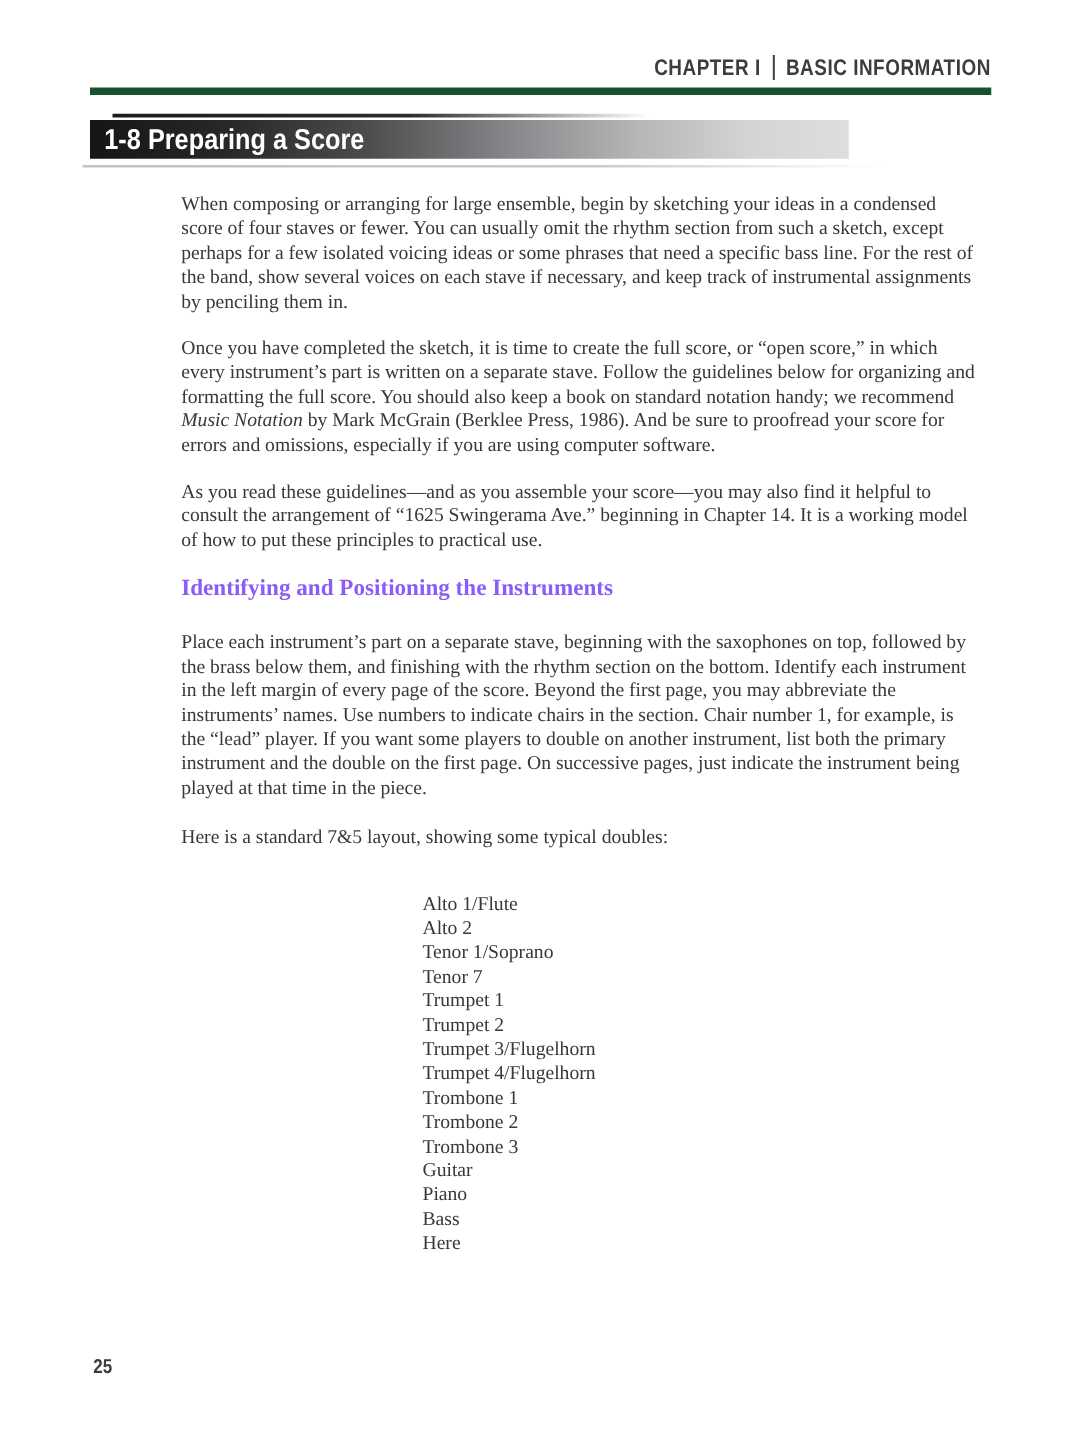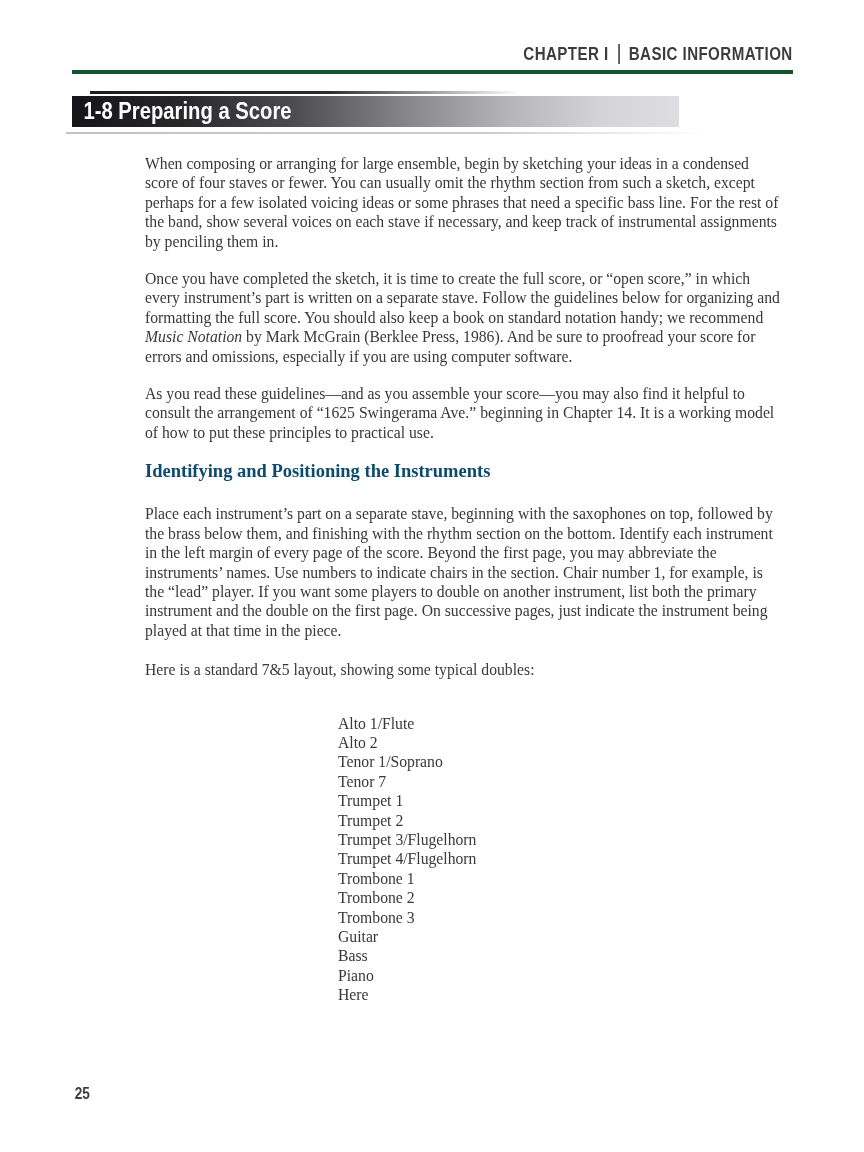--- a/index.html
+++ b/index.html
@@ -19,21 +19,21 @@
   
   .running-head {
     position: absolute;
     top: 44px;
     left: 72px;
     width: 721px;
     display: flex;
     justify-content: flex-end;
     align-items: center;
     padding-bottom: 6px;
-    border-bottom: 4px solid #14532d;
+    border-bottom: 6px solid #14532d;
   }
   .running-head-inner {
     display: flex;
     align-items: center;
     gap: 11px;
     transform: scaleX(0.84);
     transform-origin: 100% 50%;
     font-family: "Liberation Sans", sans-serif;
     font-weight: bold;
     font-size: 18px;
@@ -103,21 +103,21 @@
   }
   .body-copy p {
     margin: 0 0 18px 0;
   }
   .italic { font-style: italic; }
   .sub-heading {
     margin: 16px 0 22px 0;
     font-size: 18.5px;
     line-height: 22px;
     font-weight: bold;
-    color: #0c4a6e;
+    color: #8b5cf6;
   }
   .lead-in { margin-top: 20px !important; }
   .instrument-list {
     margin: 34px 0 0 193px;
   }
   .instrument-item {
     line-height: 19.4px;
   }
 
   
@@ -175,22 +175,22 @@
         <div class="instrument-item">Tenor 1/Soprano</div>
         <div class="instrument-item">Tenor 7</div>
         <div class="instrument-item">Trumpet 1</div>
         <div class="instrument-item">Trumpet 2</div>
         <div class="instrument-item">Trumpet 3/Flugelhorn</div>
         <div class="instrument-item">Trumpet 4/Flugelhorn</div>
         <div class="instrument-item">Trombone 1</div>
         <div class="instrument-item">Trombone 2</div>
         <div class="instrument-item">Trombone 3</div>
         <div class="instrument-item">Guitar</div>
+        <div class="instrument-item">Piano</div>
         <div class="instrument-item">Bass</div>
-        <div class="instrument-item">Piano</div>
         <div class="instrument-item">Here</div>
       </div>
   </div>
 
   <div class="folio">
     <span class="folio-inner">25</span>
   </div>
 
 </div>
 

